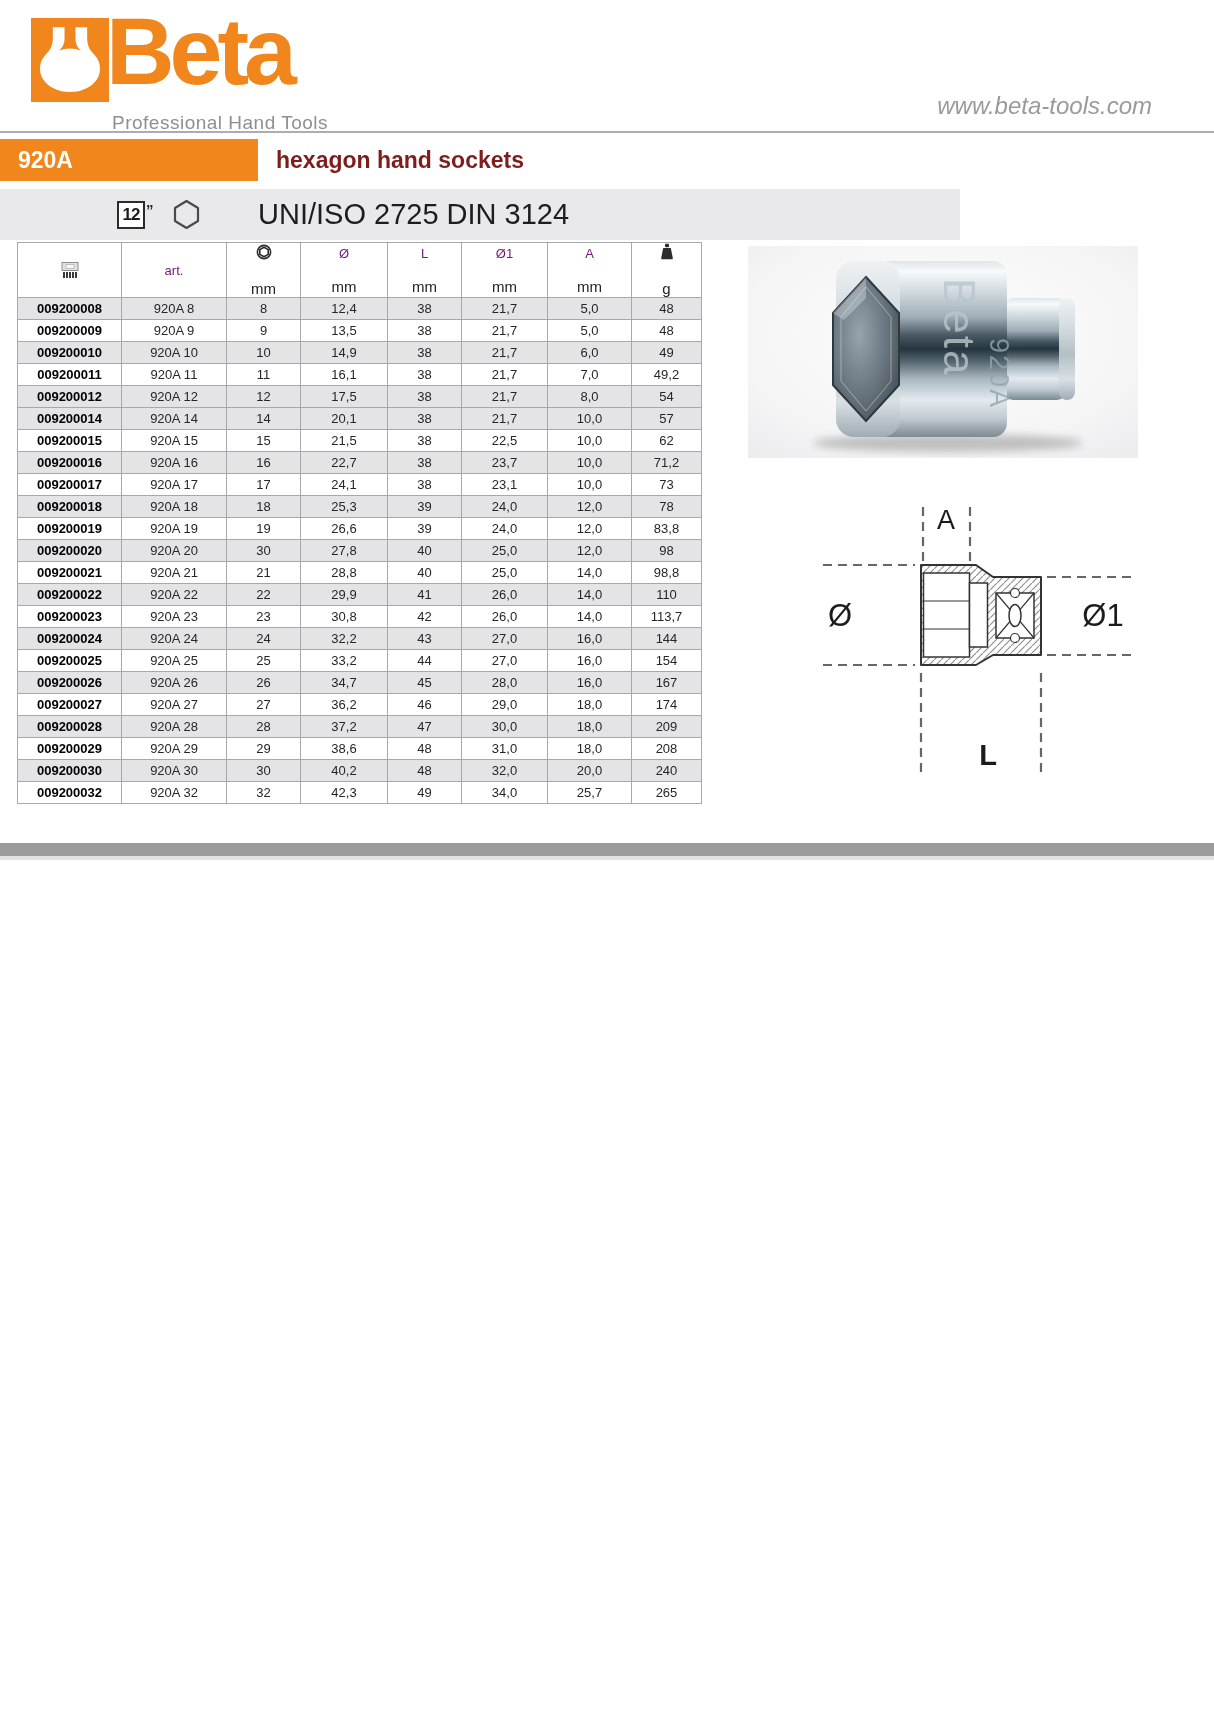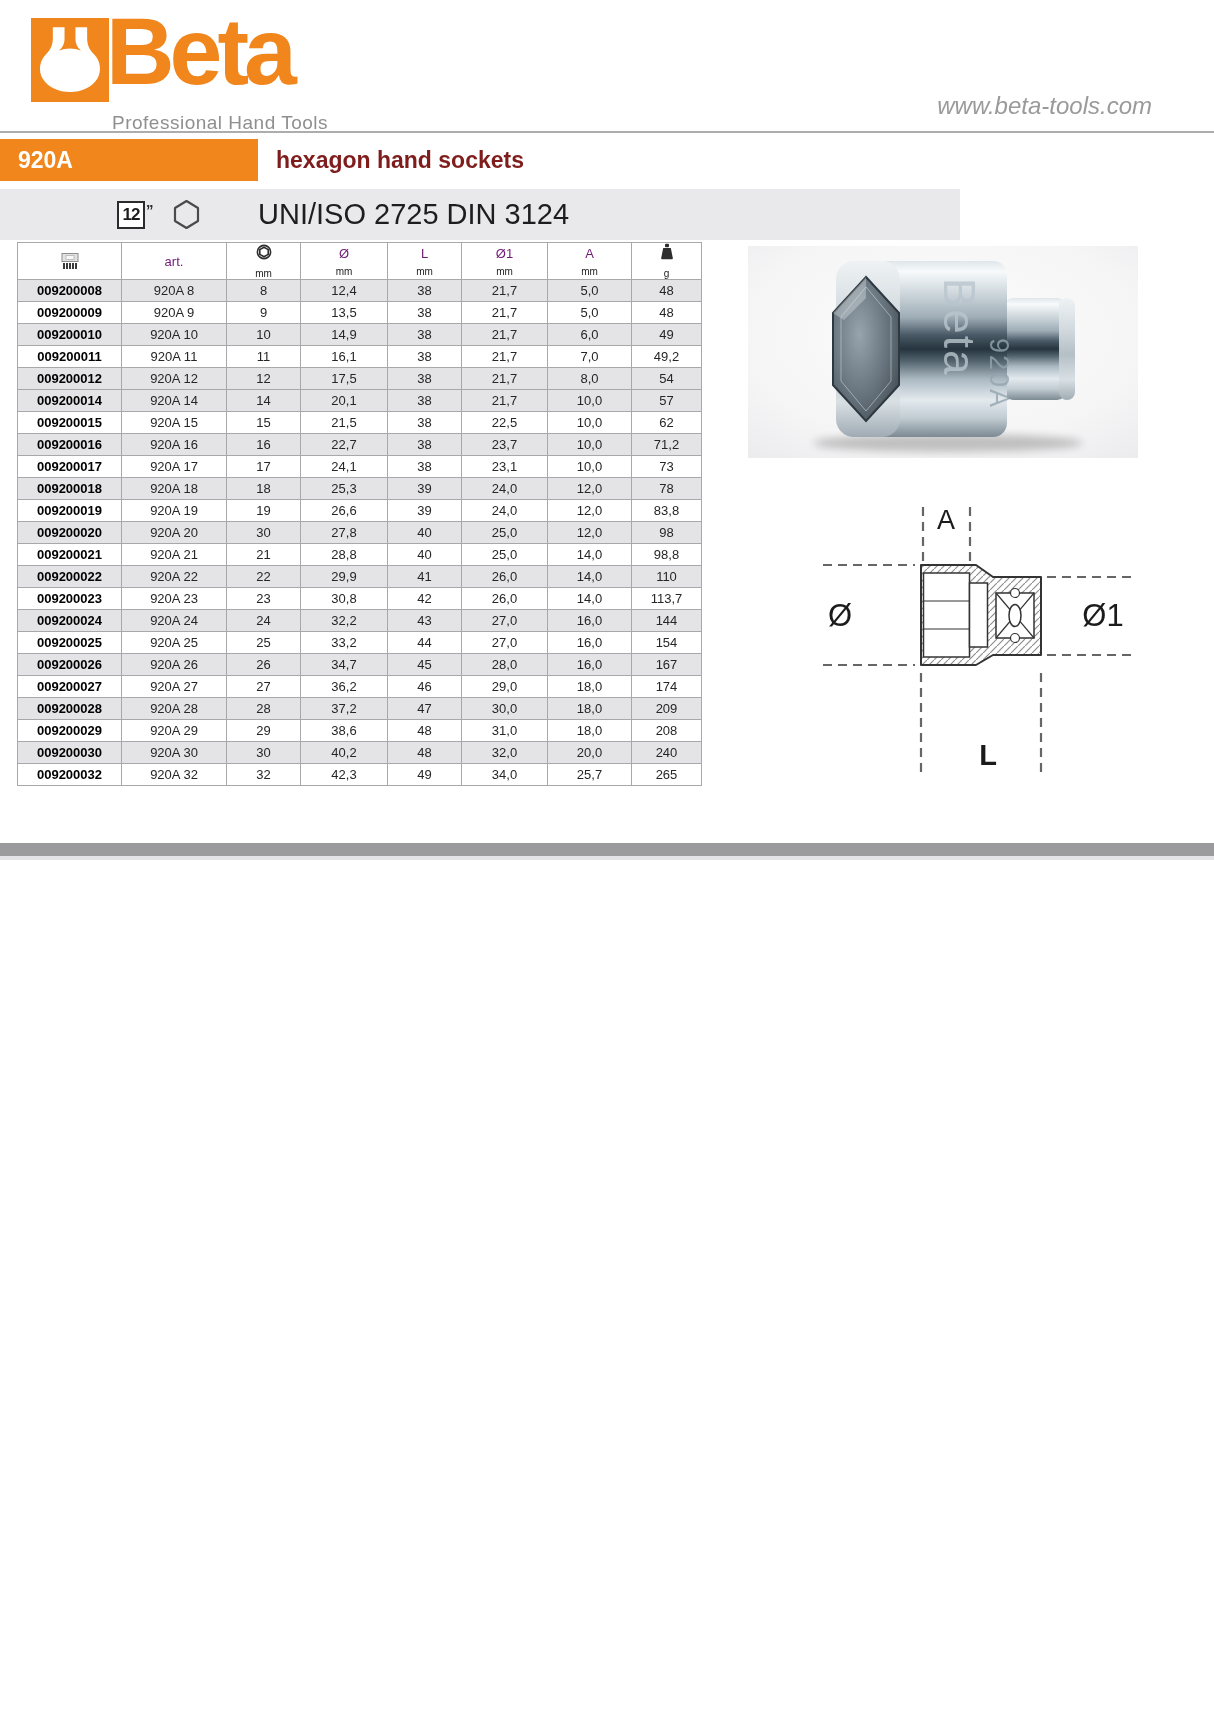--- a/index.html
+++ b/index.html
@@ -28,21 +28,21 @@
   .inch-mark { font-size:15px; font-weight:bold; color:#2b2b2b; vertical-align:top; margin-left:1px; }
   .hex-icon { position:absolute; left:173px; top:10px; }
   .standard { position:absolute; left:258px; top:0; line-height:51px; font-size:29px; color:#1d1d1d; }
 
   
   .spec-table { position:absolute; left:17px; top:242px; width:684px; border-collapse:collapse;
                 table-layout:fixed; background:#fff; border:1px solid #88888b; }
   .spec-table th, .spec-table td { border:1px solid #a8a8ab; padding:0; }
   .spec-table thead th { height:36px; font-weight:normal; font-size:13px; color:#222;
                          text-align:center; vertical-align:middle; background:#fff; }
-  .hdr-unit { font-size:10px; color:#222; margin-top:5px; }
+  .hdr-unit { font-size:15px; color:#222; margin-top:17px; }
   .hdr-sym  { font-size:13px; color:#701a75; }
   .hdr-icon svg { display:inline-block; vertical-align:middle; }
   .spec-table tbody td { height:21px; text-align:center; font-size:13px; color:#262626; }
   .spec-table tbody tr.shaded { background:#E4E4E6;padding-left:22px; }
   .spec-table tbody td.code { font-weight:bold; color:#000; }
 
   
   .photo-panel { position:absolute; left:748px; top:246px; width:390px; height:212px; }
   .photo-panel svg { display:block; }
 

